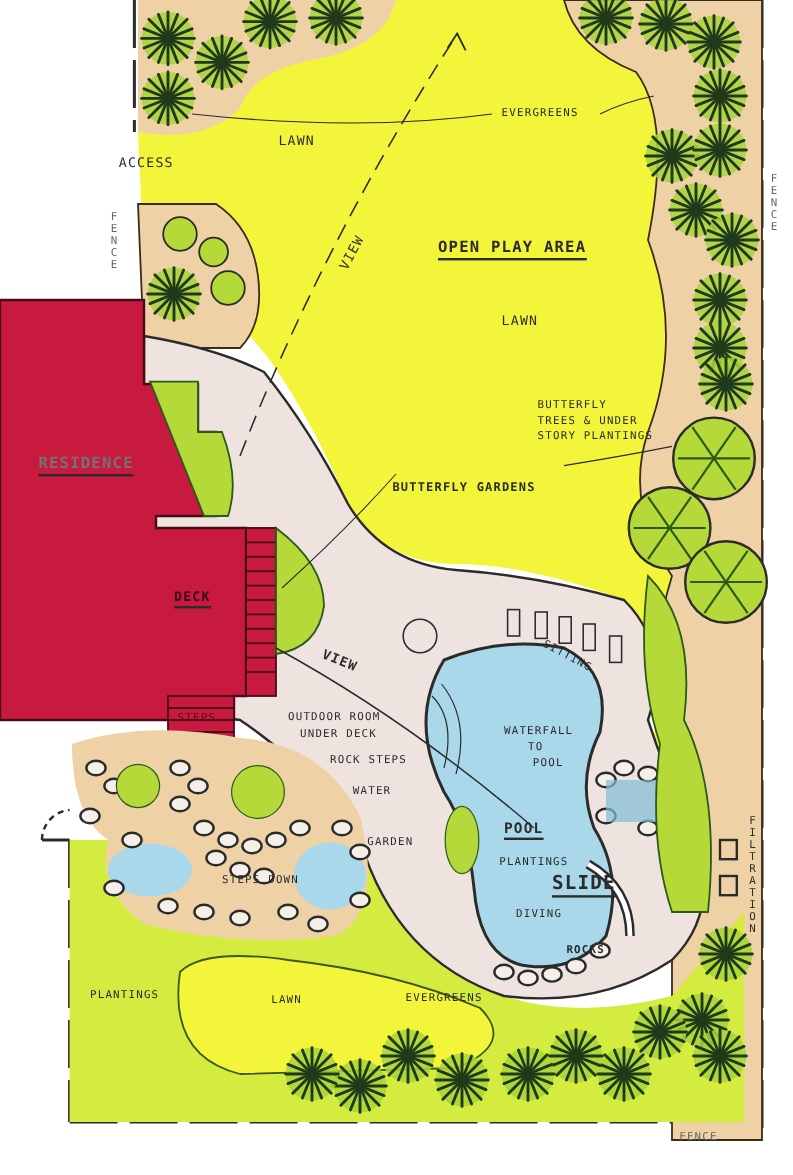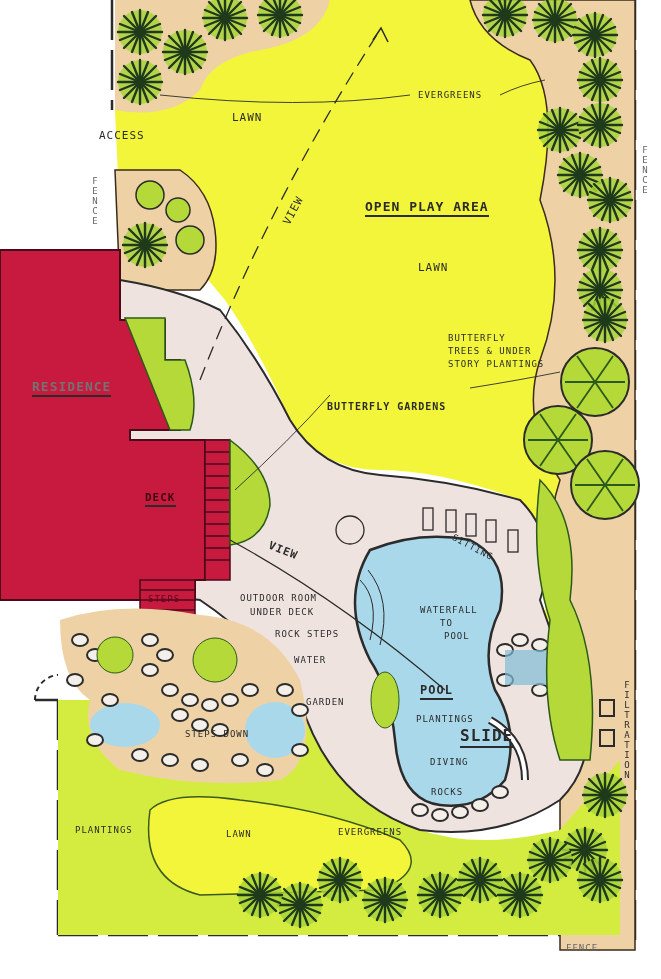--- a/index.html
+++ b/index.html
@@ -249,18 +249,18 @@
 <div class="lbl sm" style="left:185px;top:730px;">STEPS DOWN</div>
 
 <div class="lbl sm" style="left:450px;top:543px;transform:rotate(28deg);">SITTING</div>
 <div class="lbl sm" style="left:420px;top:606px;">WATERFALL</div>
 <div class="lbl sm" style="left:440px;top:619px;">TO</div>
 <div class="lbl sm" style="left:444px;top:632px;">POOL</div>
 <div class="lbl big u" style="left:420px;top:684px;font-size:12px;">POOL</div>
 <div class="lbl sm" style="left:416px;top:715px;">PLANTINGS</div>
 <div class="lbl big u" style="left:460px;top:728px;font-size:16px;">SLIDE</div>
 <div class="lbl sm" style="left:430px;top:758px;">DIVING</div>
-<div class="lbl sm" style="left:431px;top:788px;">ROCKS</div>
+<div class="lbl sm" style="left:472px;top:788px;font-weight:bold;">ROCKS</div>
 <div class="lbl vert" style="left:622px;top:680px;">FILTRATION</div>
 
 <div class="lbl sm" style="left:75px;top:826px;">PLANTINGS</div>
 <div class="lbl sm" style="left:226px;top:830px;">LAWN</div>
 <div class="lbl sm" style="left:338px;top:828px;">EVERGREENS</div>
 
 </body></html>

